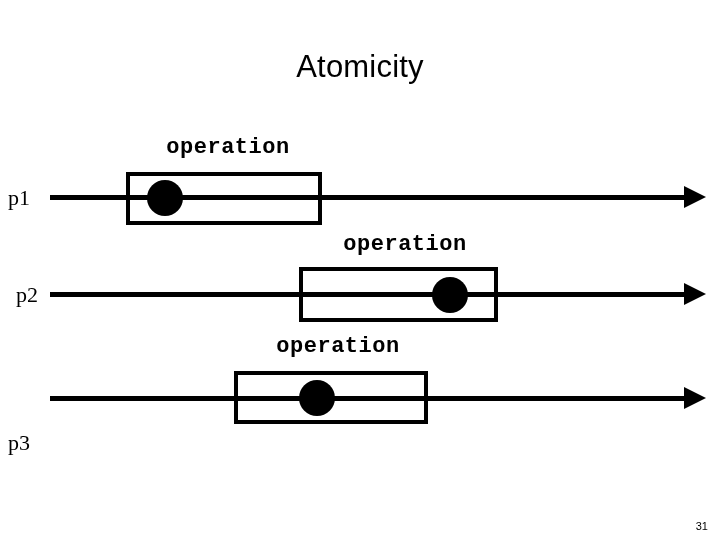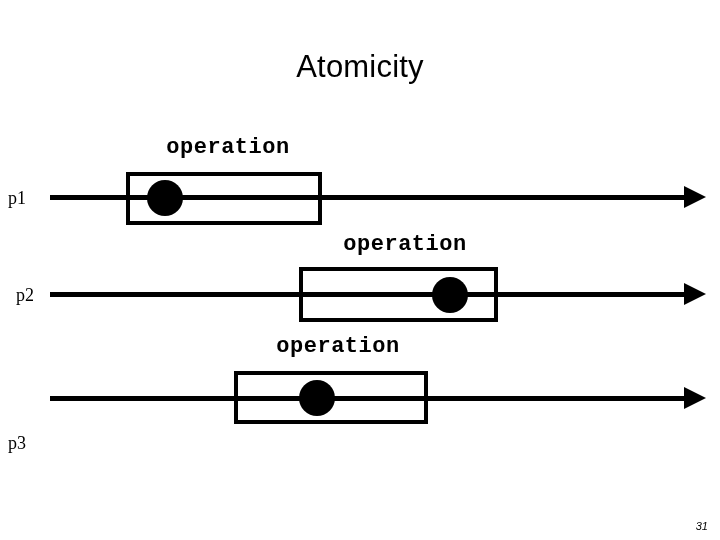--- a/index.html
+++ b/index.html
@@ -53,21 +53,21 @@
   .process-row {
     position: absolute;
     left: 0;
     width: 720px;
   }
 
   
   .process-label {
     position: absolute;
     font-family: "Liberation Serif", serif;
-    font-size: 18px;
+    font-size: 22px;
     line-height: 22px;
     color: #000000;
     white-space: nowrap;
   }
 
   
   .timeline-shaft {
     position: absolute;
     height: 5px;
     background: #000000;
@@ -111,21 +111,20 @@
     text-align: center;
   }
 
   
   #page-number {
     position: absolute;
     right: 12px;
     bottom: 8px;
     font-family: "Liberation Sans", sans-serif;
     font-size: 11px;
-    font-style: italic;
     color: #000000;
     white-space: nowrap;
   }
 </style>
 </head>
 <body>
 
 <div id="slide">
 
   <div id="slide-title">Atomicity</div>

